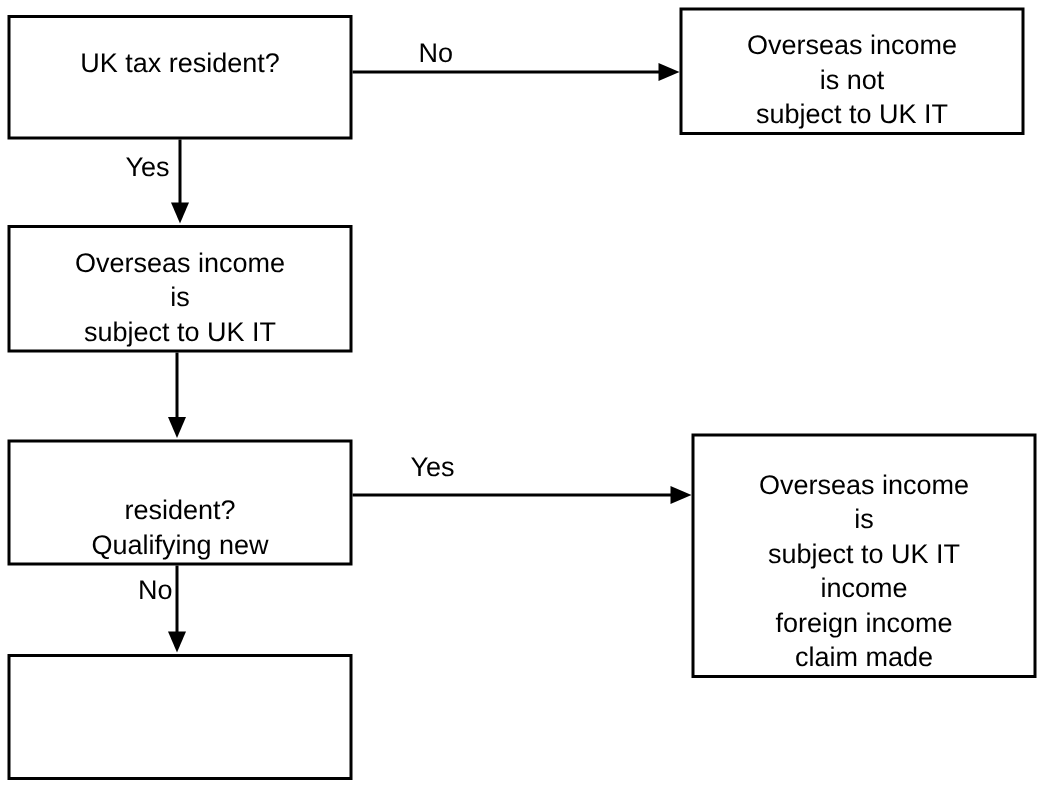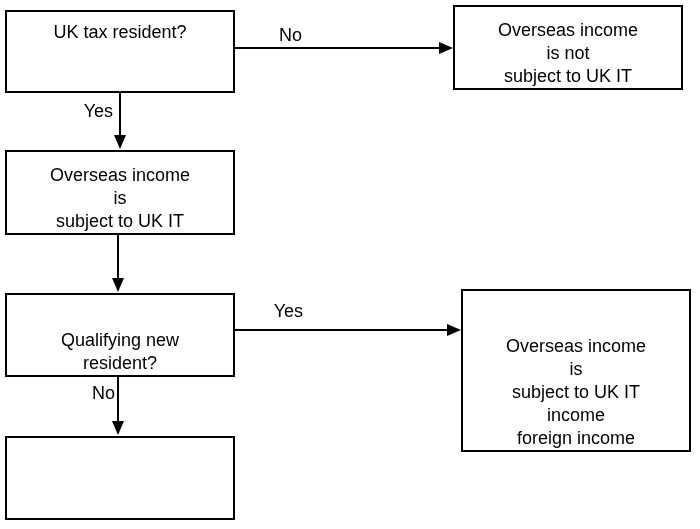--- a/index.html
+++ b/index.html
@@ -24,21 +24,21 @@
     border: 2px solid #000000;
     background: #ffffff;
     display: flex;
     flex-direction: column;
     justify-content: flex-end;
     align-items: center;
     text-align: center;
   }
   .box.top-align {
     justify-content: flex-start;
-    padding-top: 9px;
+    padding-top: 19px;
   }
   .hline {
     position: absolute;
     height: 2px;
     background: #000000;
   }
   .vline {
     position: absolute;
     width: 2px;
     background: #000000;
@@ -82,30 +82,31 @@
     <div class="line">subject to UK IT</div>
   </div>
 
   <div class="box" style="left:5px; top:150px; width:230px; height:85px;">
     <div class="line">Overseas income</div>
     <div class="line"><b>is</b></div>
     <div class="line">subject to UK IT</div>
   </div>
 
   <div class="box" style="left:5px; top:293px; width:230px; height:84px;">
+    <div class="line">resident?</div>
     <div class="line">Qualifying new</div>
-    <div class="line">resident?</div>
   </div>
 
   <div class="box" style="left:461px; top:289px; width:230px; height:163px;">
     <div class="line">Overseas income</div>
     <div class="line"><b>is</b></div>
     <div class="line">subject to UK IT</div>
     <div class="line">income</div>
     <div class="line"><b>foreign income</b></div>
+    <div class="line"><b>claim</b><span> made</span></div>
   </div>
 
   <div class="box" style="left:5px; top:436px; width:230px; height:84px;">
   </div>
 
   <div class="hline" style="left:235px; top:47px; width:206px;"></div>
   <div class="arrow-right" style="left:439px; top:42px;"></div>
   <div class="edge-label" style="left:252px; top:24px;">No</div>
 
   <div class="vline" style="left:119px; top:93px; height:43px;"></div>

